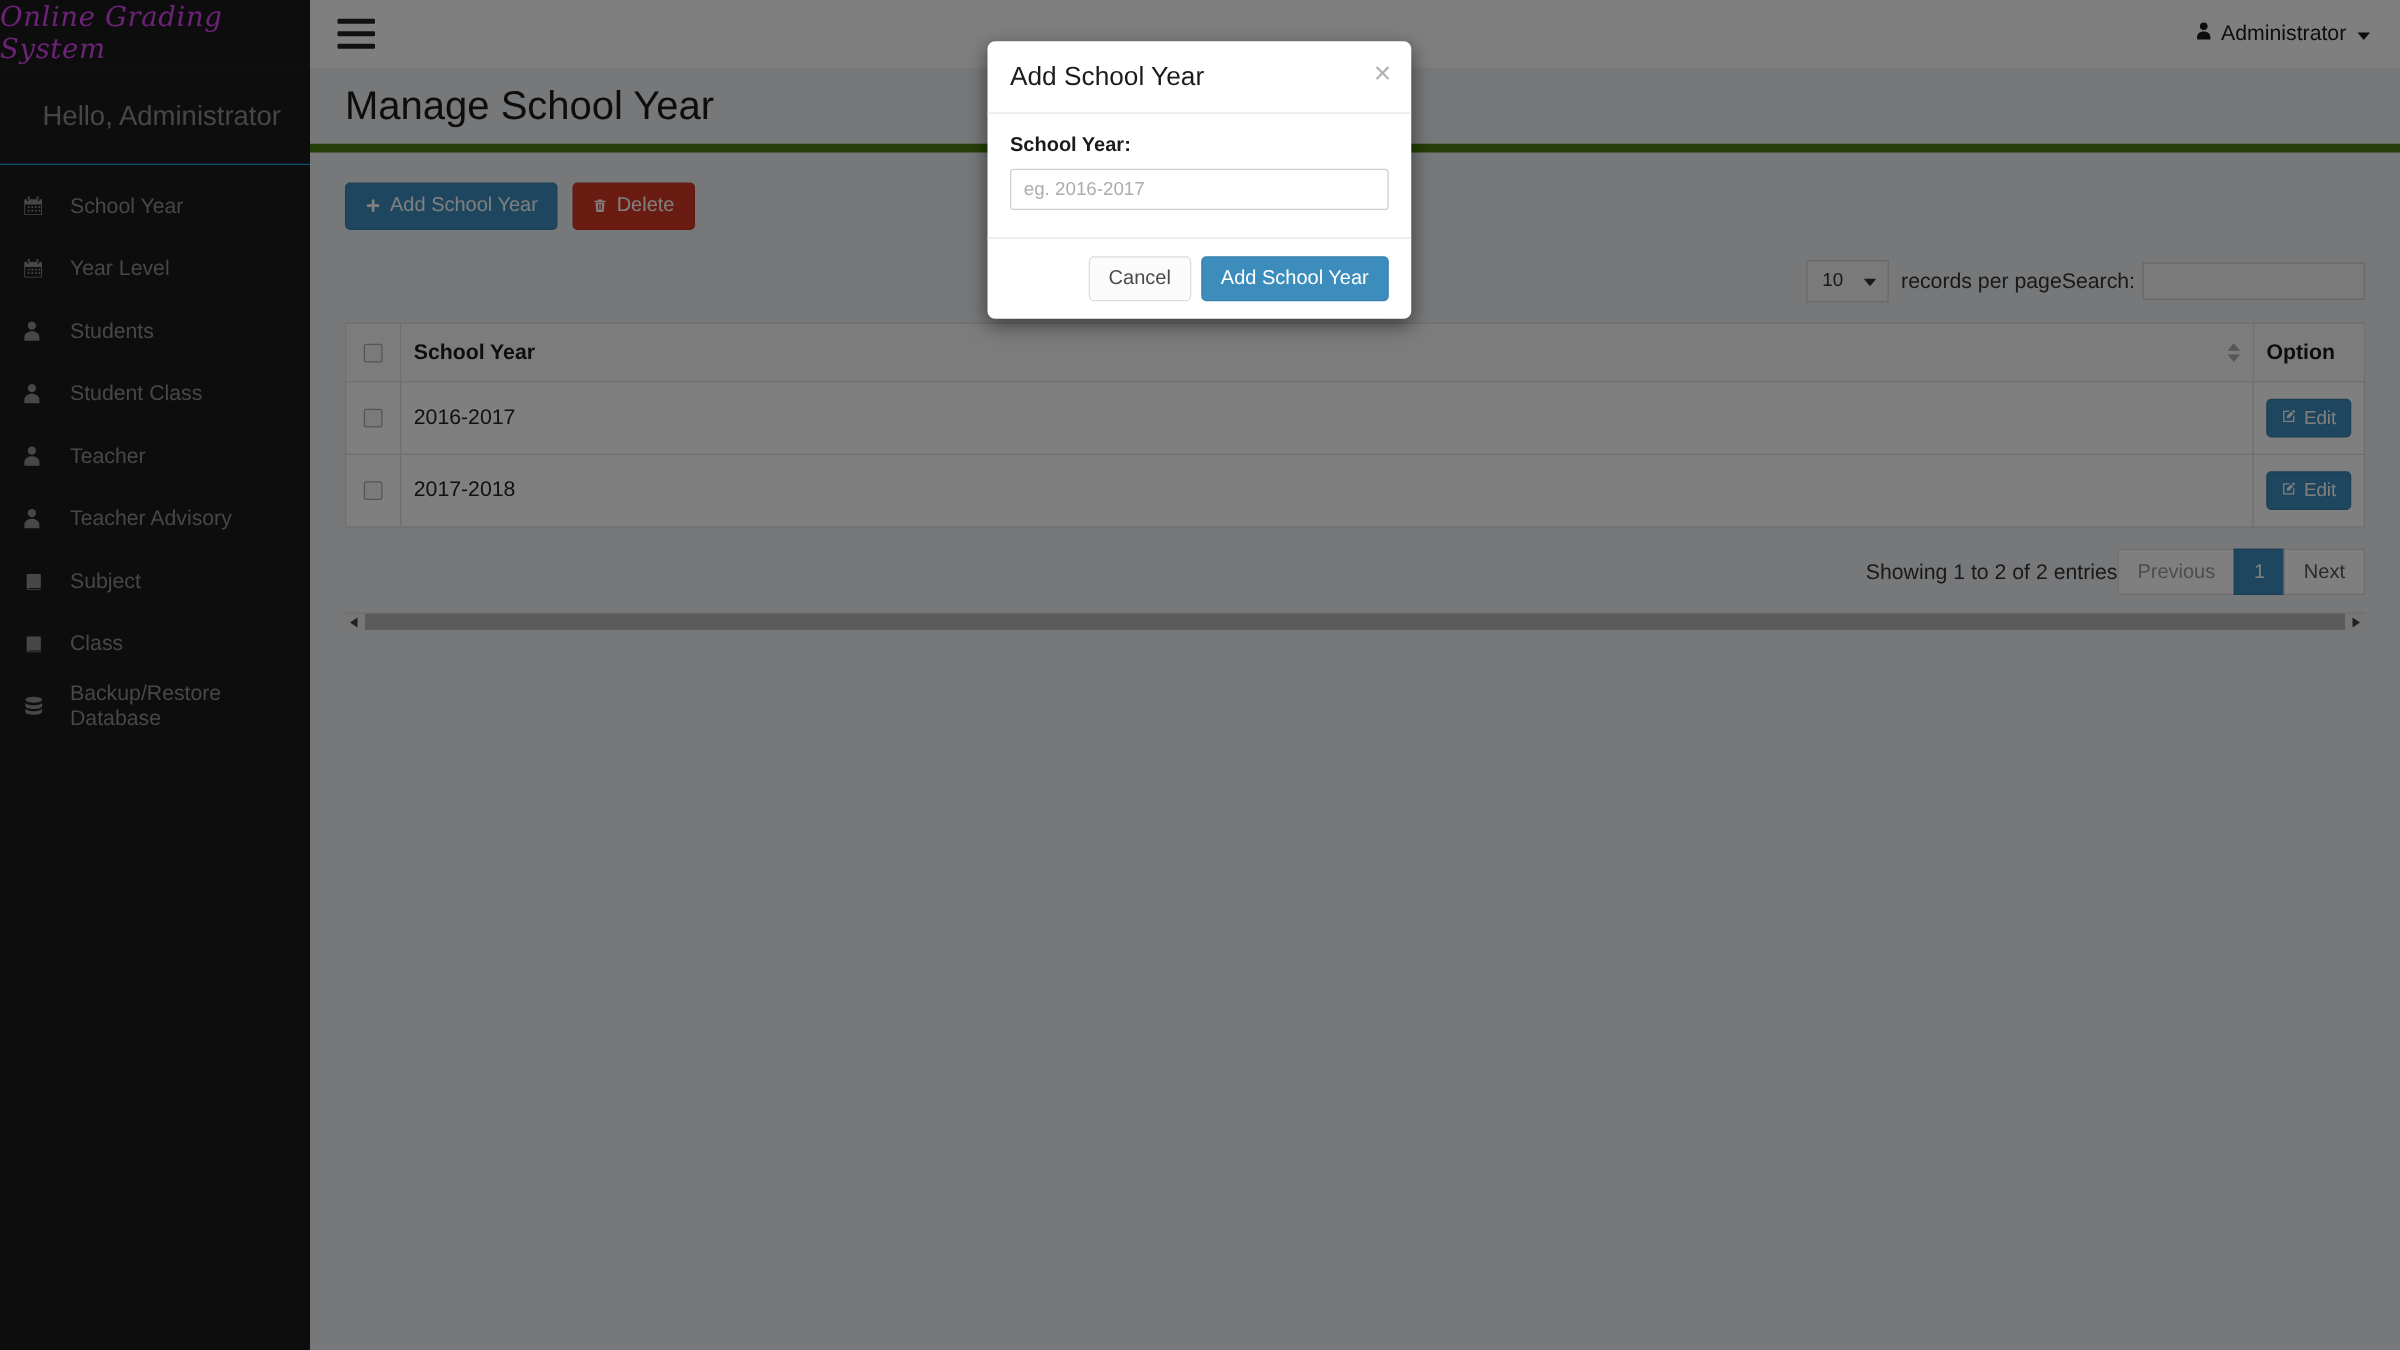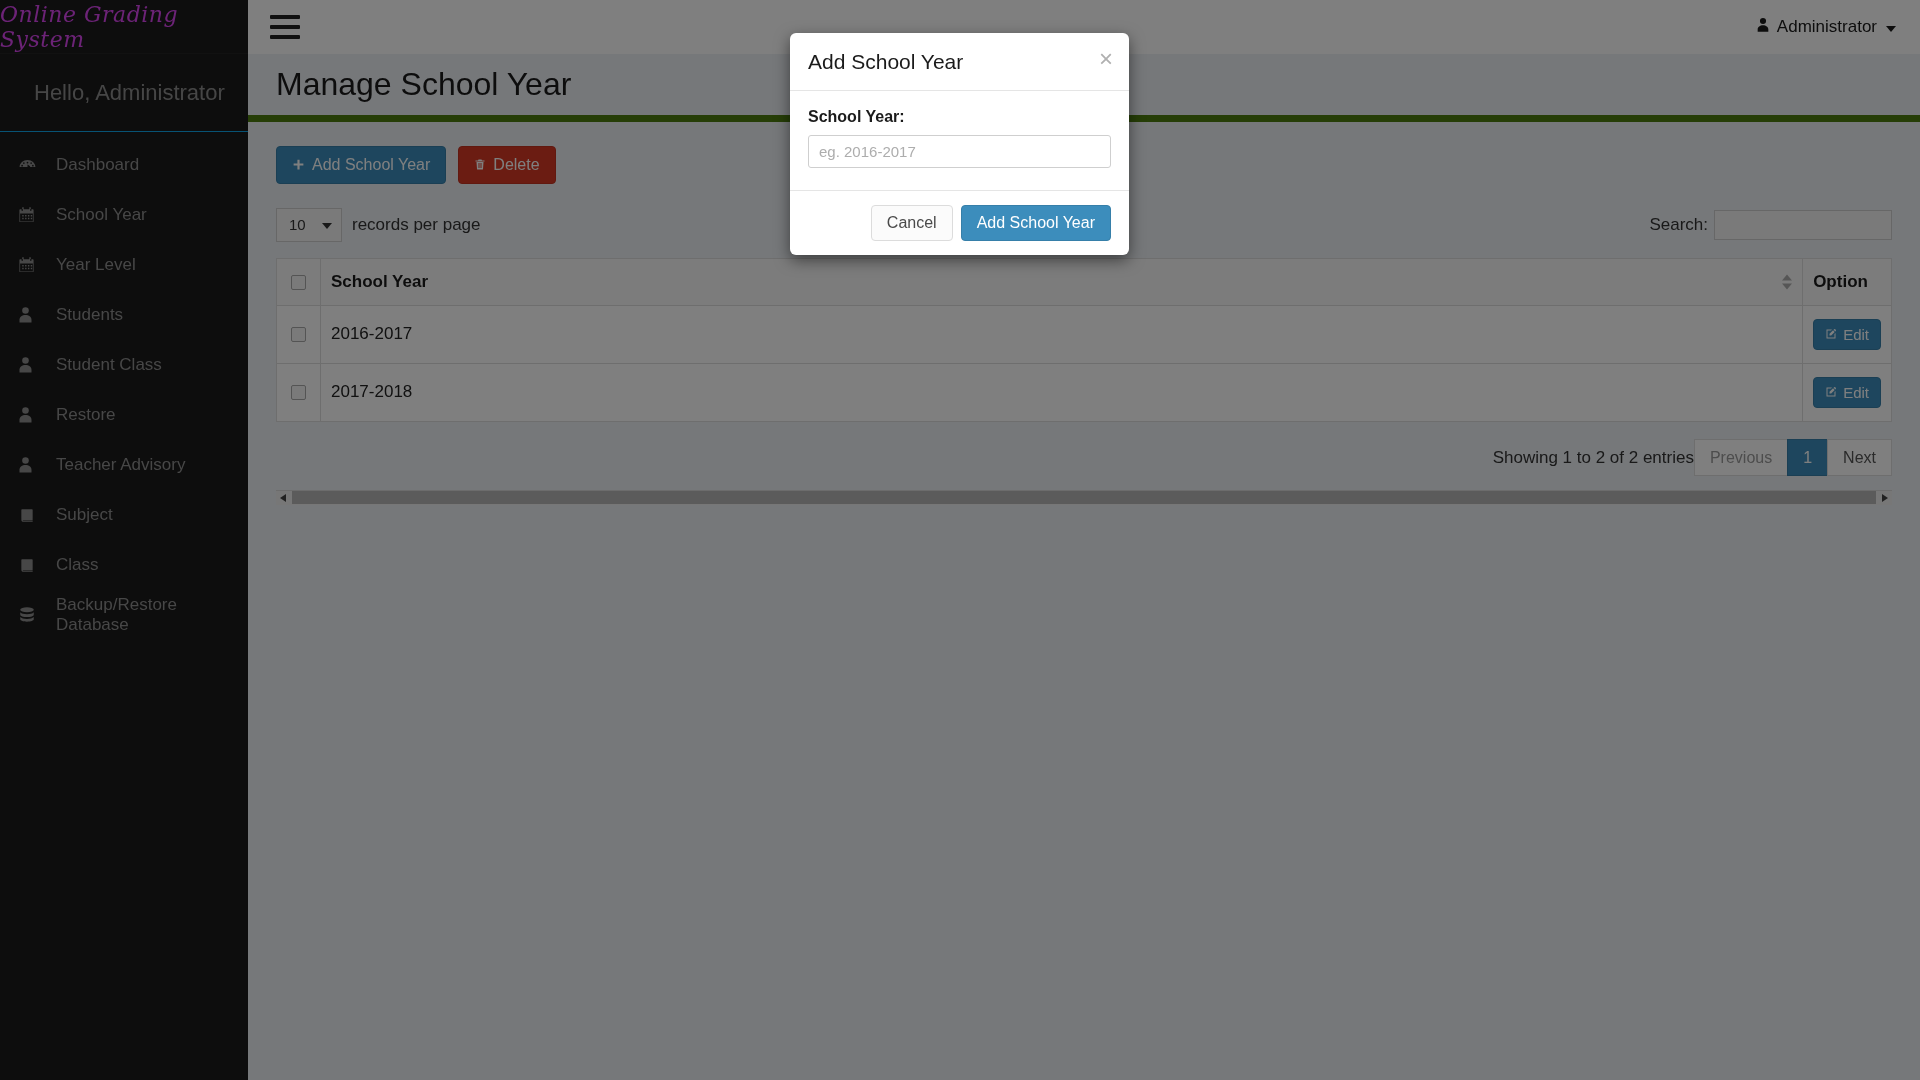--- a/index.html
+++ b/index.html
@@ -121,21 +121,21 @@
     line-height: 1.1;
     font-family: "Liberation Sans", sans-serif;
   }
   .btn-primary { background: #3c8dbc; border-color: #367fa9; color: #fff; }
   .btn-danger  { background: #d73925; border-color: #c23321; color: #fff; }
   .btn svg { display: block; }
 
   
   #table-wrap { padding: 22px 28px 0 28px; }
   #table-controls {
-    display: flex; align-items: center; justify-content: space-between;
+    display: flex; align-items: center; justify-content: flex-end;
     height: 38px; margin-bottom: 14px;
   }
   #length-control { display: flex; align-items: center; gap: 10px; }
   .select-box {
     position: relative;
     width: 66px; height: 34px;
     border: 1px solid #cfcfcf;
     background: #f4f4f4;
     display: flex; align-items: center;
     padding-left: 12px;
@@ -329,28 +329,20 @@
 <body>
 
 <div id="sidebar">
   <div class="brand">
     <span class="brand-text">Online Grading System</span>
   </div>
   <div class="greeting">Hello, Administrator</div>
 
   <nav class="menu">
 
-    <a class="menu-item">
-      <span class="menu-icon">
-        <svg width="19" height="19" viewBox="0 0 24 24" fill="currentColor">
-          <path d="M12 5C6.5 5 2 9 2 14h20c0-5-4.5-9-10-9zm0 2.2a1.1 1.1 0 110 2.2 1.1 1.1 0 010-2.2zM5.2 11.1a1.1 1.1 0 110 2.2 1.1 1.1 0 010-2.2zm13.6 0a1.1 1.1 0 110 2.2 1.1 1.1 0 010-2.2zM7.4 8a1 1 0 110 2 1 1 0 010-2zm9.2 0a1 1 0 110 2 1 1 0 010-2zM12 10.6l3.4 2.2a1.6 1.6 0 01-1.7 1.2H12z"></path>
-        </svg>
-      </span>
-      <span>Dashboard</span>
-    </a>
 
     <a class="menu-item">
       <span class="menu-icon">
         <svg width="17" height="18" viewBox="0 0 24 24" fill="currentColor">
           <path d="M6 1h2v3H6zM16 1h2v3h-2zM3 4h2v2h2V4h10v2h2V4h2a1 1 0 011 1v16a1 1 0 01-1 1H3a1 1 0 01-1-1V5a1 1 0 011-1zm0 6v11h18V10zm3 2h2v2H6zm4 0h2v2h-2zm4 0h2v2h-2zm4 0h2v2h-2zM6 16h2v2H6zm4 0h2v2h-2zm4 0h2v2h-2zm4 0h2v2h-2z"></path>
         </svg>
       </span>
       <span>School Year</span>
     </a>
 
@@ -383,21 +375,21 @@
       <span>Student Class</span>
     </a>
 
     <a class="menu-item">
       <span class="menu-icon">
         <svg width="15" height="18" viewBox="0 0 20 24" fill="currentColor">
           <circle cx="10" cy="6" r="4.4"></circle>
           <path d="M10 12c-4.4 0-8 2.6-8 6.4V22h16v-3.6c0-3.8-3.6-6.4-8-6.4z"></path>
         </svg>
       </span>
-      <span>Restore</span>
+      <span>Teacher</span>
     </a>
 
     <a class="menu-item">
       <span class="menu-icon">
         <svg width="15" height="18" viewBox="0 0 20 24" fill="currentColor">
           <circle cx="10" cy="6" r="4.4"></circle>
           <path d="M10 12c-4.4 0-8 2.6-8 6.4V22h16v-3.6c0-3.8-3.6-6.4-8-6.4z"></path>
         </svg>
       </span>
       <span>Teacher Advisory</span>

